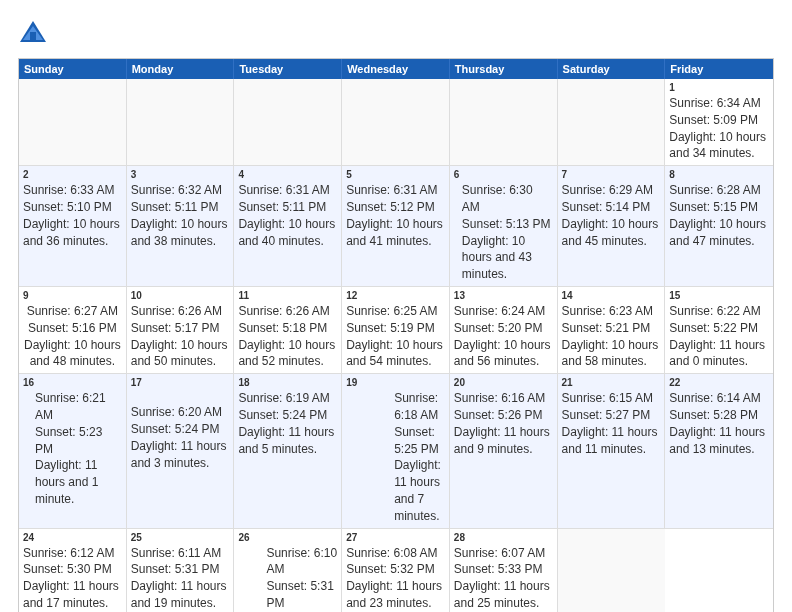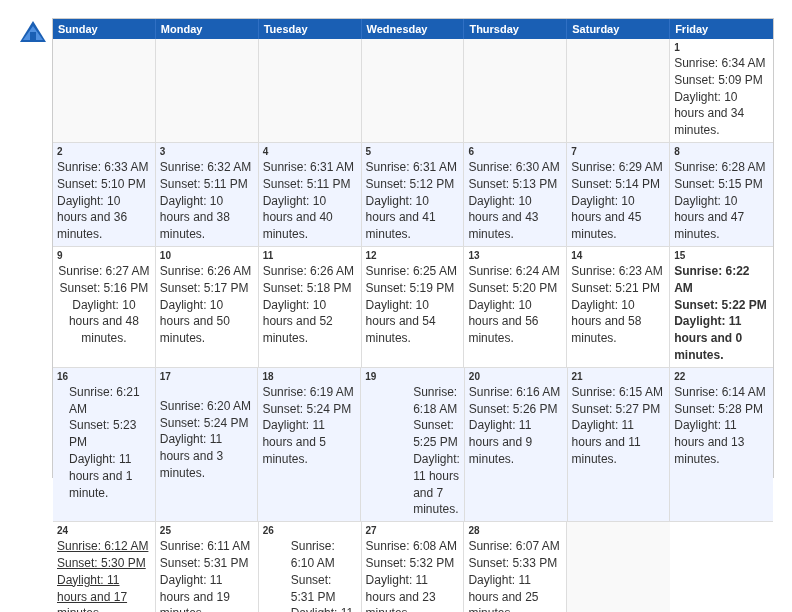--- a/index.html
+++ b/index.html
@@ -8,21 +8,21 @@
       background: #fff;
       width: 792px;
       height: 612px;
       overflow: hidden;
     }
     .page {
       width: 792px;
       height: 488px;
       padding: 18px 18px 10px 18px;
       display: flex;
-      flex-direction: row;
+      flex-direction: column;
     }
     .header {
       display: flex;
       justify-content: space-between;
       align-items: flex-start;
       margin-bottom: 10px;
     }
     .logo {
       display: flex;
       align-items: center;
@@ -177,21 +177,21 @@
 Daylight: 10 hours and 40 minutes.</div>
           </div>
           <div class="cal-cell">
             <span class="day-num">5</span>
             <div class="cell-text" style="white-space: pre-line;">Sunrise: 6:31 AM
 Sunset: 5:12 PM
 Daylight: 10 hours and 41 minutes.</div>
           </div>
           <div class="cal-cell">
             <span class="day-num">6</span>
-            <div class="cell-text" style="white-space: pre-line;">Sunrise: 6:30 AM
+            <div class="cell-text" style="white-space: pre-line; margin-left: 8px;">Sunrise: 6:30 AM
 Sunset: 5:13 PM
 Daylight: 10 hours and 43 minutes.</div>
           </div>
           <div class="cal-cell">
             <span class="day-num">7</span>
             <div class="cell-text" style="white-space: pre-line;">Sunrise: 6:29 AM
 Sunset: 5:14 PM
 Daylight: 10 hours and 45 minutes.</div>
           </div>
           <div class="cal-cell">
@@ -233,21 +233,21 @@
 Daylight: 10 hours and 56 minutes.</div>
           </div>
           <div class="cal-cell">
             <span class="day-num">14</span>
             <div class="cell-text" style="white-space: pre-line;">Sunrise: 6:23 AM
 Sunset: 5:21 PM
 Daylight: 10 hours and 58 minutes.</div>
           </div>
           <div class="cal-cell">
             <span class="day-num">15</span>
-            <div class="cell-text" style="white-space: pre-line; font-weight: bold;">Sunrise: 6:22 AM
+            <div class="cell-text" style="white-space: pre-line;">Sunrise: 6:22 AM
 Sunset: 5:22 PM
 Daylight: 11 hours and 0 minutes.</div>
           </div>
         </div>
         <div class="cal-row alt-row">
           <div class="cal-cell">
             <span class="day-num">16</span>
             <div class="cell-text" style="white-space: pre-line; margin-left: 12px;">Sunrise: 6:21 AM
 Sunset: 5:23 PM
 Daylight: 11 hours and 1 minute.</div>
@@ -285,21 +285,21 @@
           <div class="cal-cell">
             <span class="day-num">22</span>
             <div class="cell-text" style="white-space: pre-line;">Sunrise: 6:14 AM
 Sunset: 5:28 PM
 Daylight: 11 hours and 13 minutes.</div>
           </div>
         </div>
         <div class="cal-row">
           <div class="cal-cell">
             <span class="day-num">24</span>
-            <div class="cell-text" style="white-space: pre-line; text-decoration: underline;">Sunrise: 6:12 AM
+            <div class="cell-text" style="white-space: pre-line;">Sunrise: 6:12 AM
 Sunset: 5:30 PM
 Daylight: 11 hours and 17 minutes.</div>
           </div>
           <div class="cal-cell">
             <span class="day-num">25</span>
             <div class="cell-text" style="white-space: pre-line;">Sunrise: 6:11 AM
 Sunset: 5:31 PM
 Daylight: 11 hours and 19 minutes.</div>
           </div>
           <div class="cal-cell">

